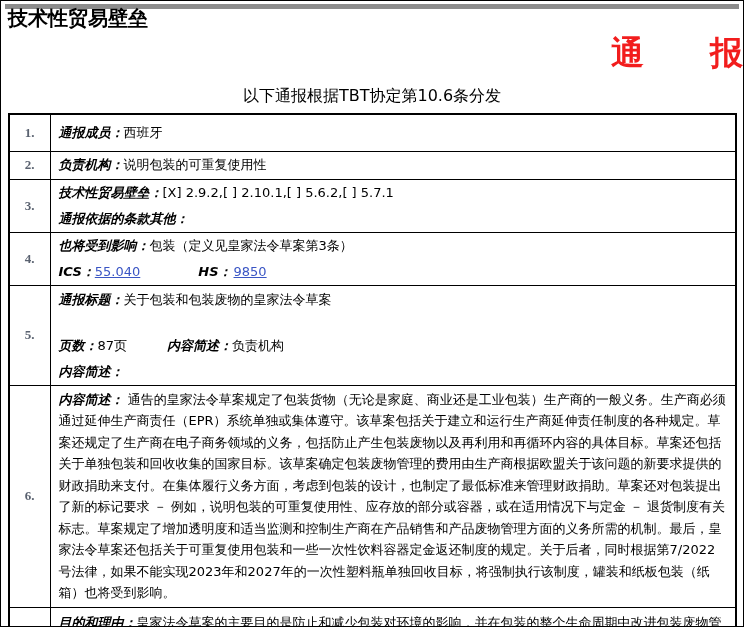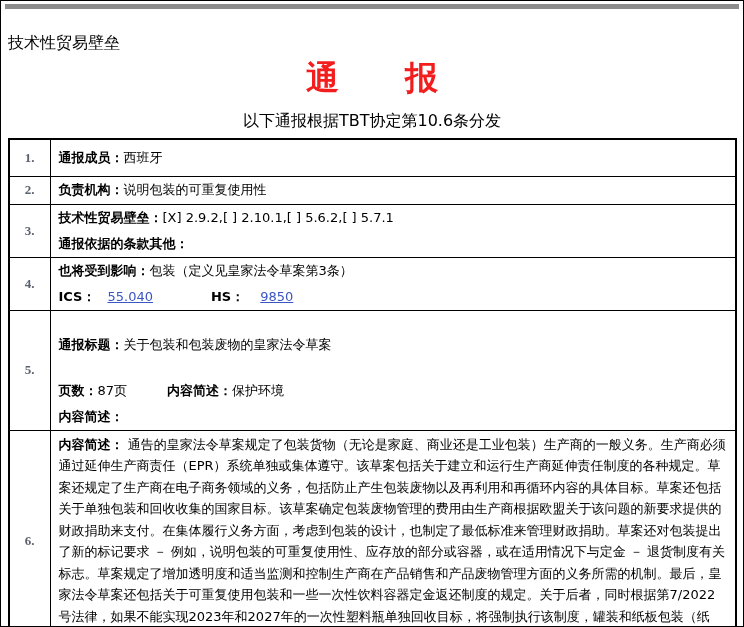--- a/index.html
+++ b/index.html
@@ -6,23 +6,23 @@
   body{
     width:744px;height:627px;
     box-sizing:border-box;
     border:1px solid #000;
     background:#fff;
     overflow:hidden;
     font-family:"DejaVu Sans",sans-serif;
     color:#000;
   }
   .top-bar{height:5px;background:#8c8c8c;margin:3px 4px 0 4px;}
-  .topic{font-weight:normal;font-size:16px;padding:25px 0 0 7px;line-height:18px;}
+  .topic{font-weight:bold;font-size:20px;padding:0 0 0 7px;line-height:18px;}
   .title{
-    text-align:center;
+    text-align:right;
     font-family:"Liberation Serif","DejaVu Serif",serif;
     font-size:33px;
     font-weight:bold;
     color:#f21d1d;
     margin-top:4px;
     line-height:44px;
   }
   .subtitle{text-align:center;font-size:16px;margin-top:12px;line-height:18px;}
   table.notice{
     border-collapse:collapse;
@@ -40,25 +40,25 @@
   }
   td.num{
     width:24px;
     text-align:center;
     font-family:"Liberation Serif","DejaVu Serif",serif;
     font-weight:bold;
     font-size:14px;
     color:#5a6270;
     vertical-align:middle;
   }
-  b.lbl{font-weight:bold;}
+  b.lbl{font-weight:bold;font-style:italic;}
   .line{line-height:20px;}
   .mt6{margin-top:6px;}
   .mt26{margin-top:26px;}
-  a.doclink{color:#3a55c4;text-decoration:underline;margin-left:12px;}
+  a.doclink{color:#3a55c4;text-decoration:underline;margin-left:0;}
   .hs-group{margin-left:58px;}
   .lang-group{margin-left:40px;}
   .r1{height:37px;} .r2{height:28px;} .r3{height:47px;} .r4{height:48px;}
   .r5{height:94px;} .r6{height:193px;} .r7{height:49px;}
   .top-align{vertical-align:top;}
   .longtext{line-height:21.5px;padding-top:5px;padding-bottom:4px;}
   .r7text{line-height:23px;}
 </style>
 </head>
 <body>
@@ -99,33 +99,33 @@
     </td>
   </tr>
 
   <tr class="r4">
     <td class="num">4.</td>
     <td>
       <div class="line">
         <b class="lbl">也将受到影响：</b><span>包装（定义见皇家法令草案第3条）</span>
       </div>
       <div class="line mt6">
-        <b class="lbl">ICS：</b><a class="doclink" href="#">55.040</a><span class="hs-group"><b class="lbl">HS：</b><a class="doclink" style="margin-left:16px;" href="#">9850</a></span>
+        <b class="lbl">ICS：</b><a class="doclink" href="#">55.040</a><span class="hs-group"><b class="lbl">HS：</b><a class="doclink" style="margin-left:2px;" href="#">9850</a></span>
       </div>
     </td>
   </tr>
 
   <tr class="r5">
     <td class="num">5.</td>
-    <td class="top-align" style="padding-top:24px;">
+    <td class="top-align" style="padding-top:4px;">
       <div class="line">
         <b class="lbl">通报标题：</b><span>关于包装和包装废物的皇家法令草案</span>
       </div>
       <div class="line mt26">
-        <b class="lbl">页数：</b><span>87页</span><span class="lang-group"><b class="lbl">内容简述：</b><span>保护环境</span></span>
+        <b class="lbl">页数：</b><span>87页</span><span class="lang-group"><b class="lbl">内容简述：</b><span>负责机构</span></span>
       </div>
       <div class="line mt6">
         <b class="lbl">内容简述：</b><span></span>
       </div>
     </td>
   </tr>
 
   <tr class="r6">
     <td class="num">6.</td>
     <td class="top-align longtext">

